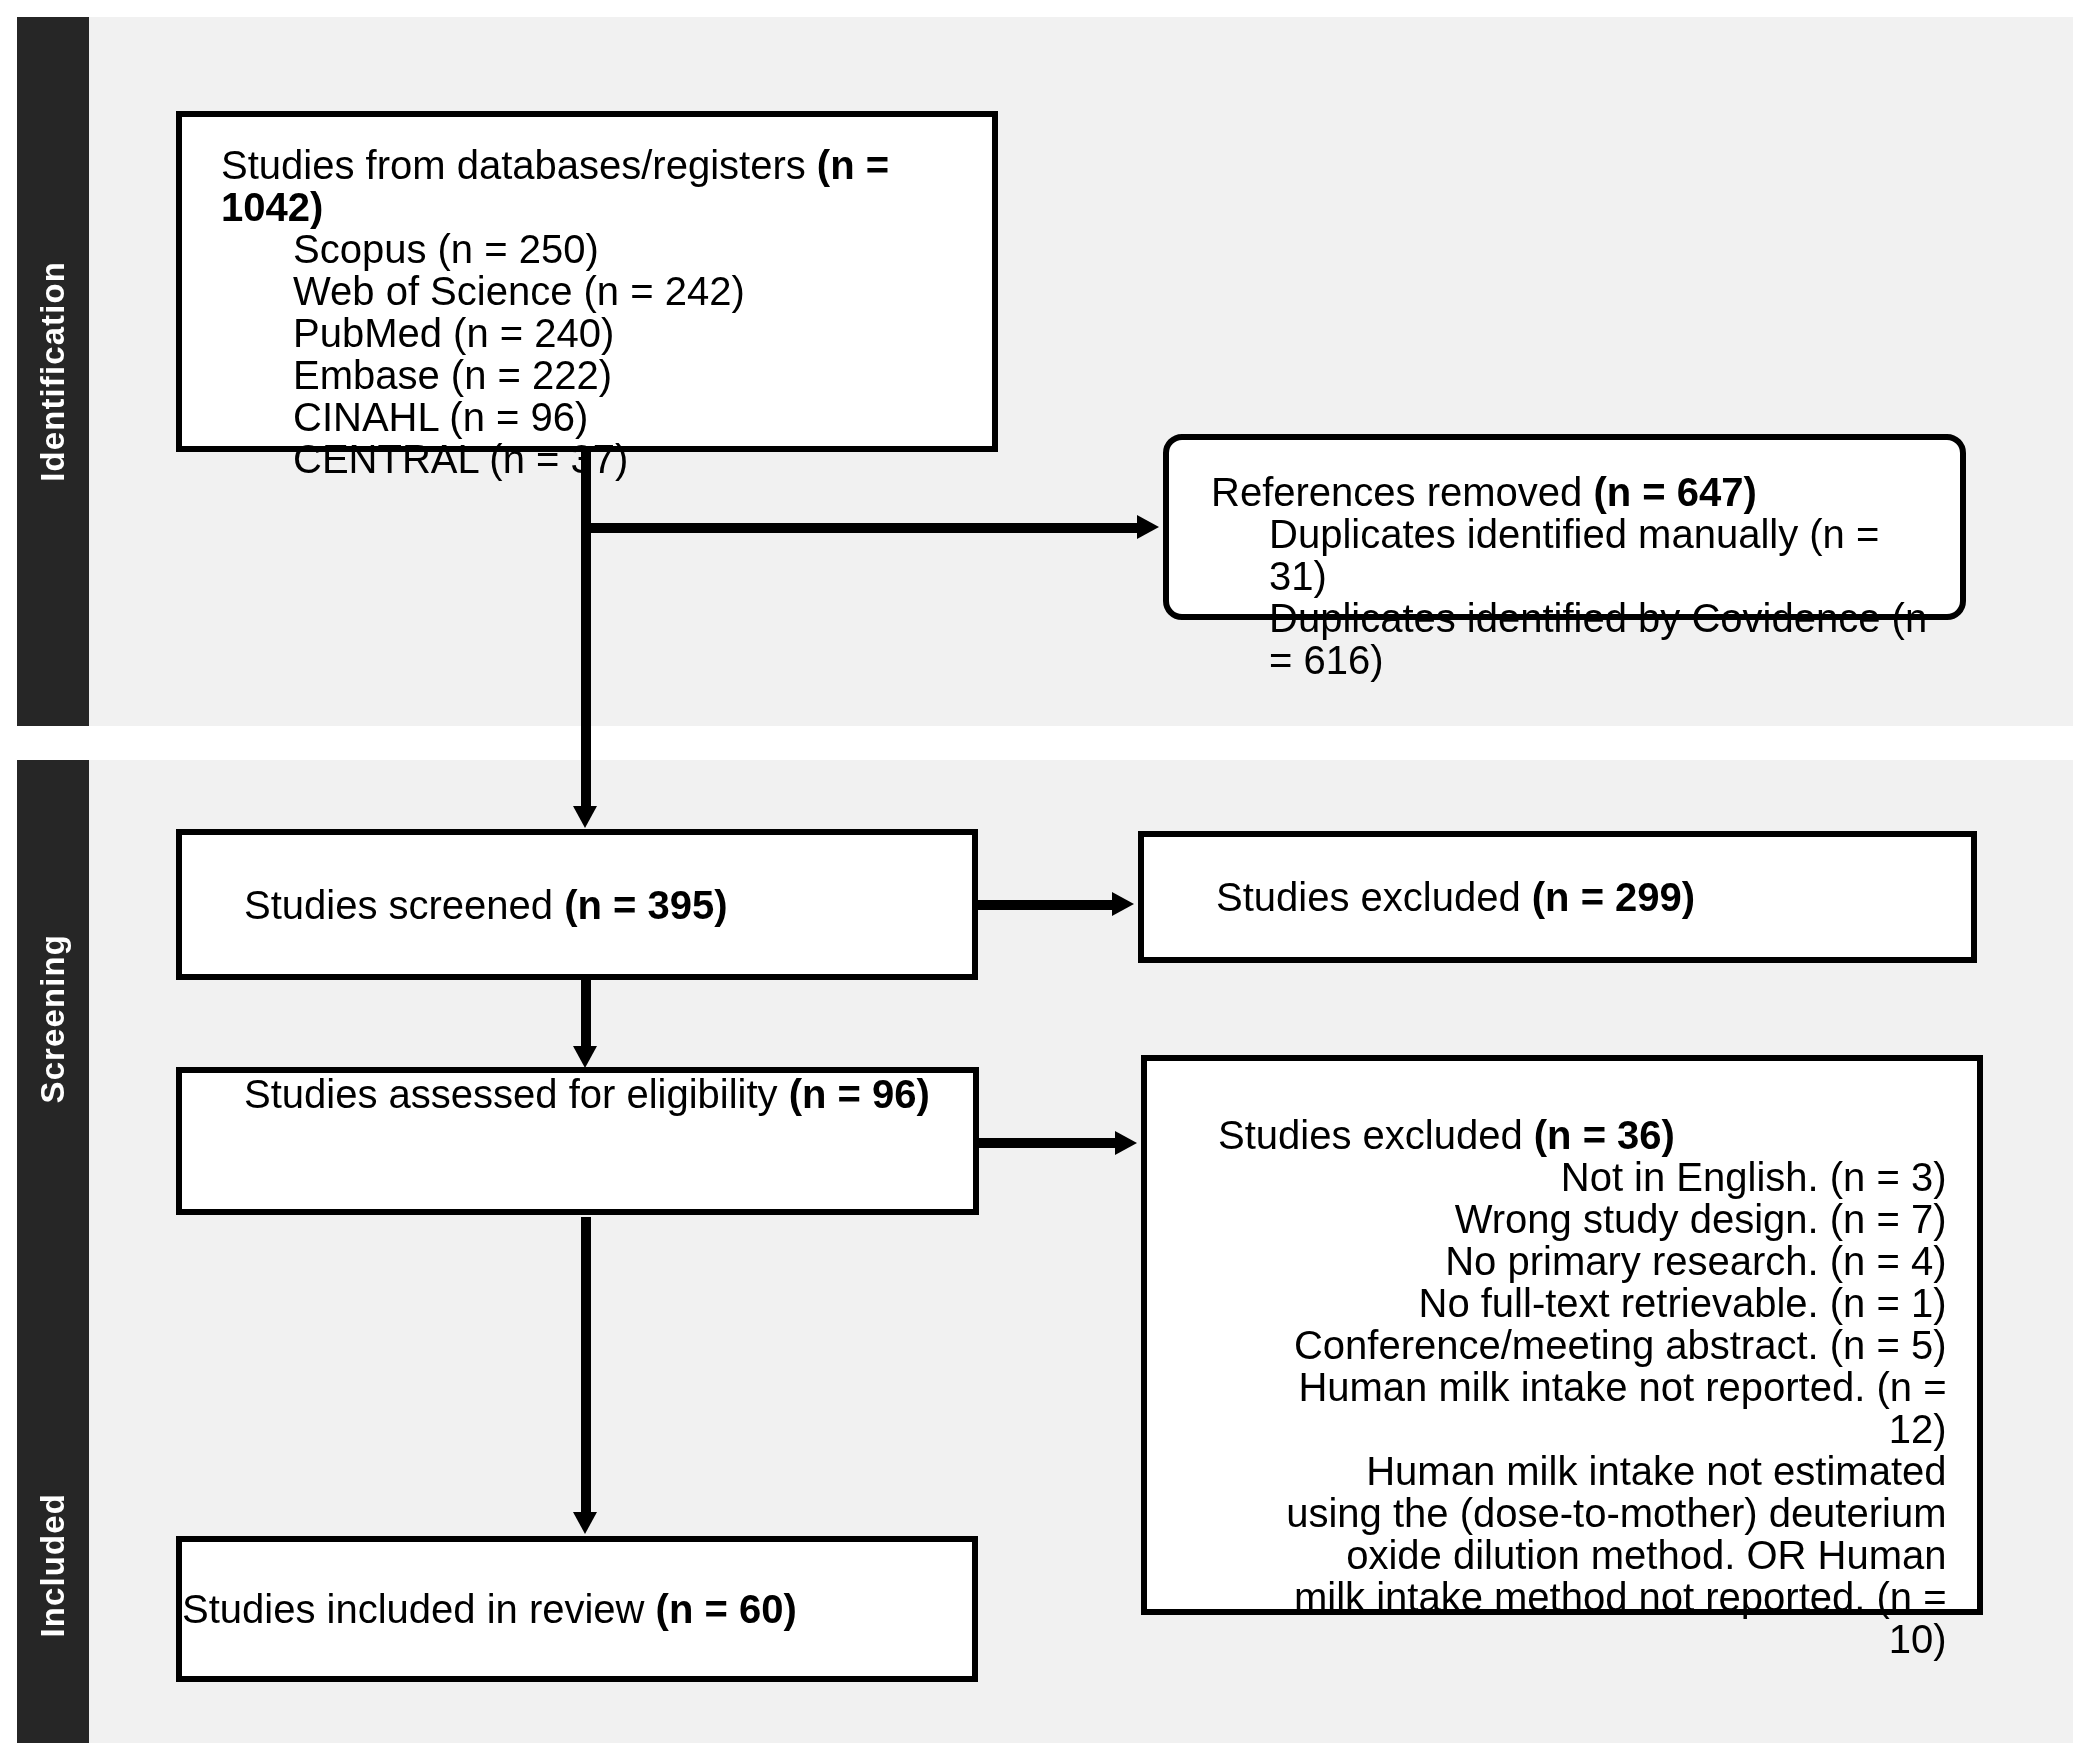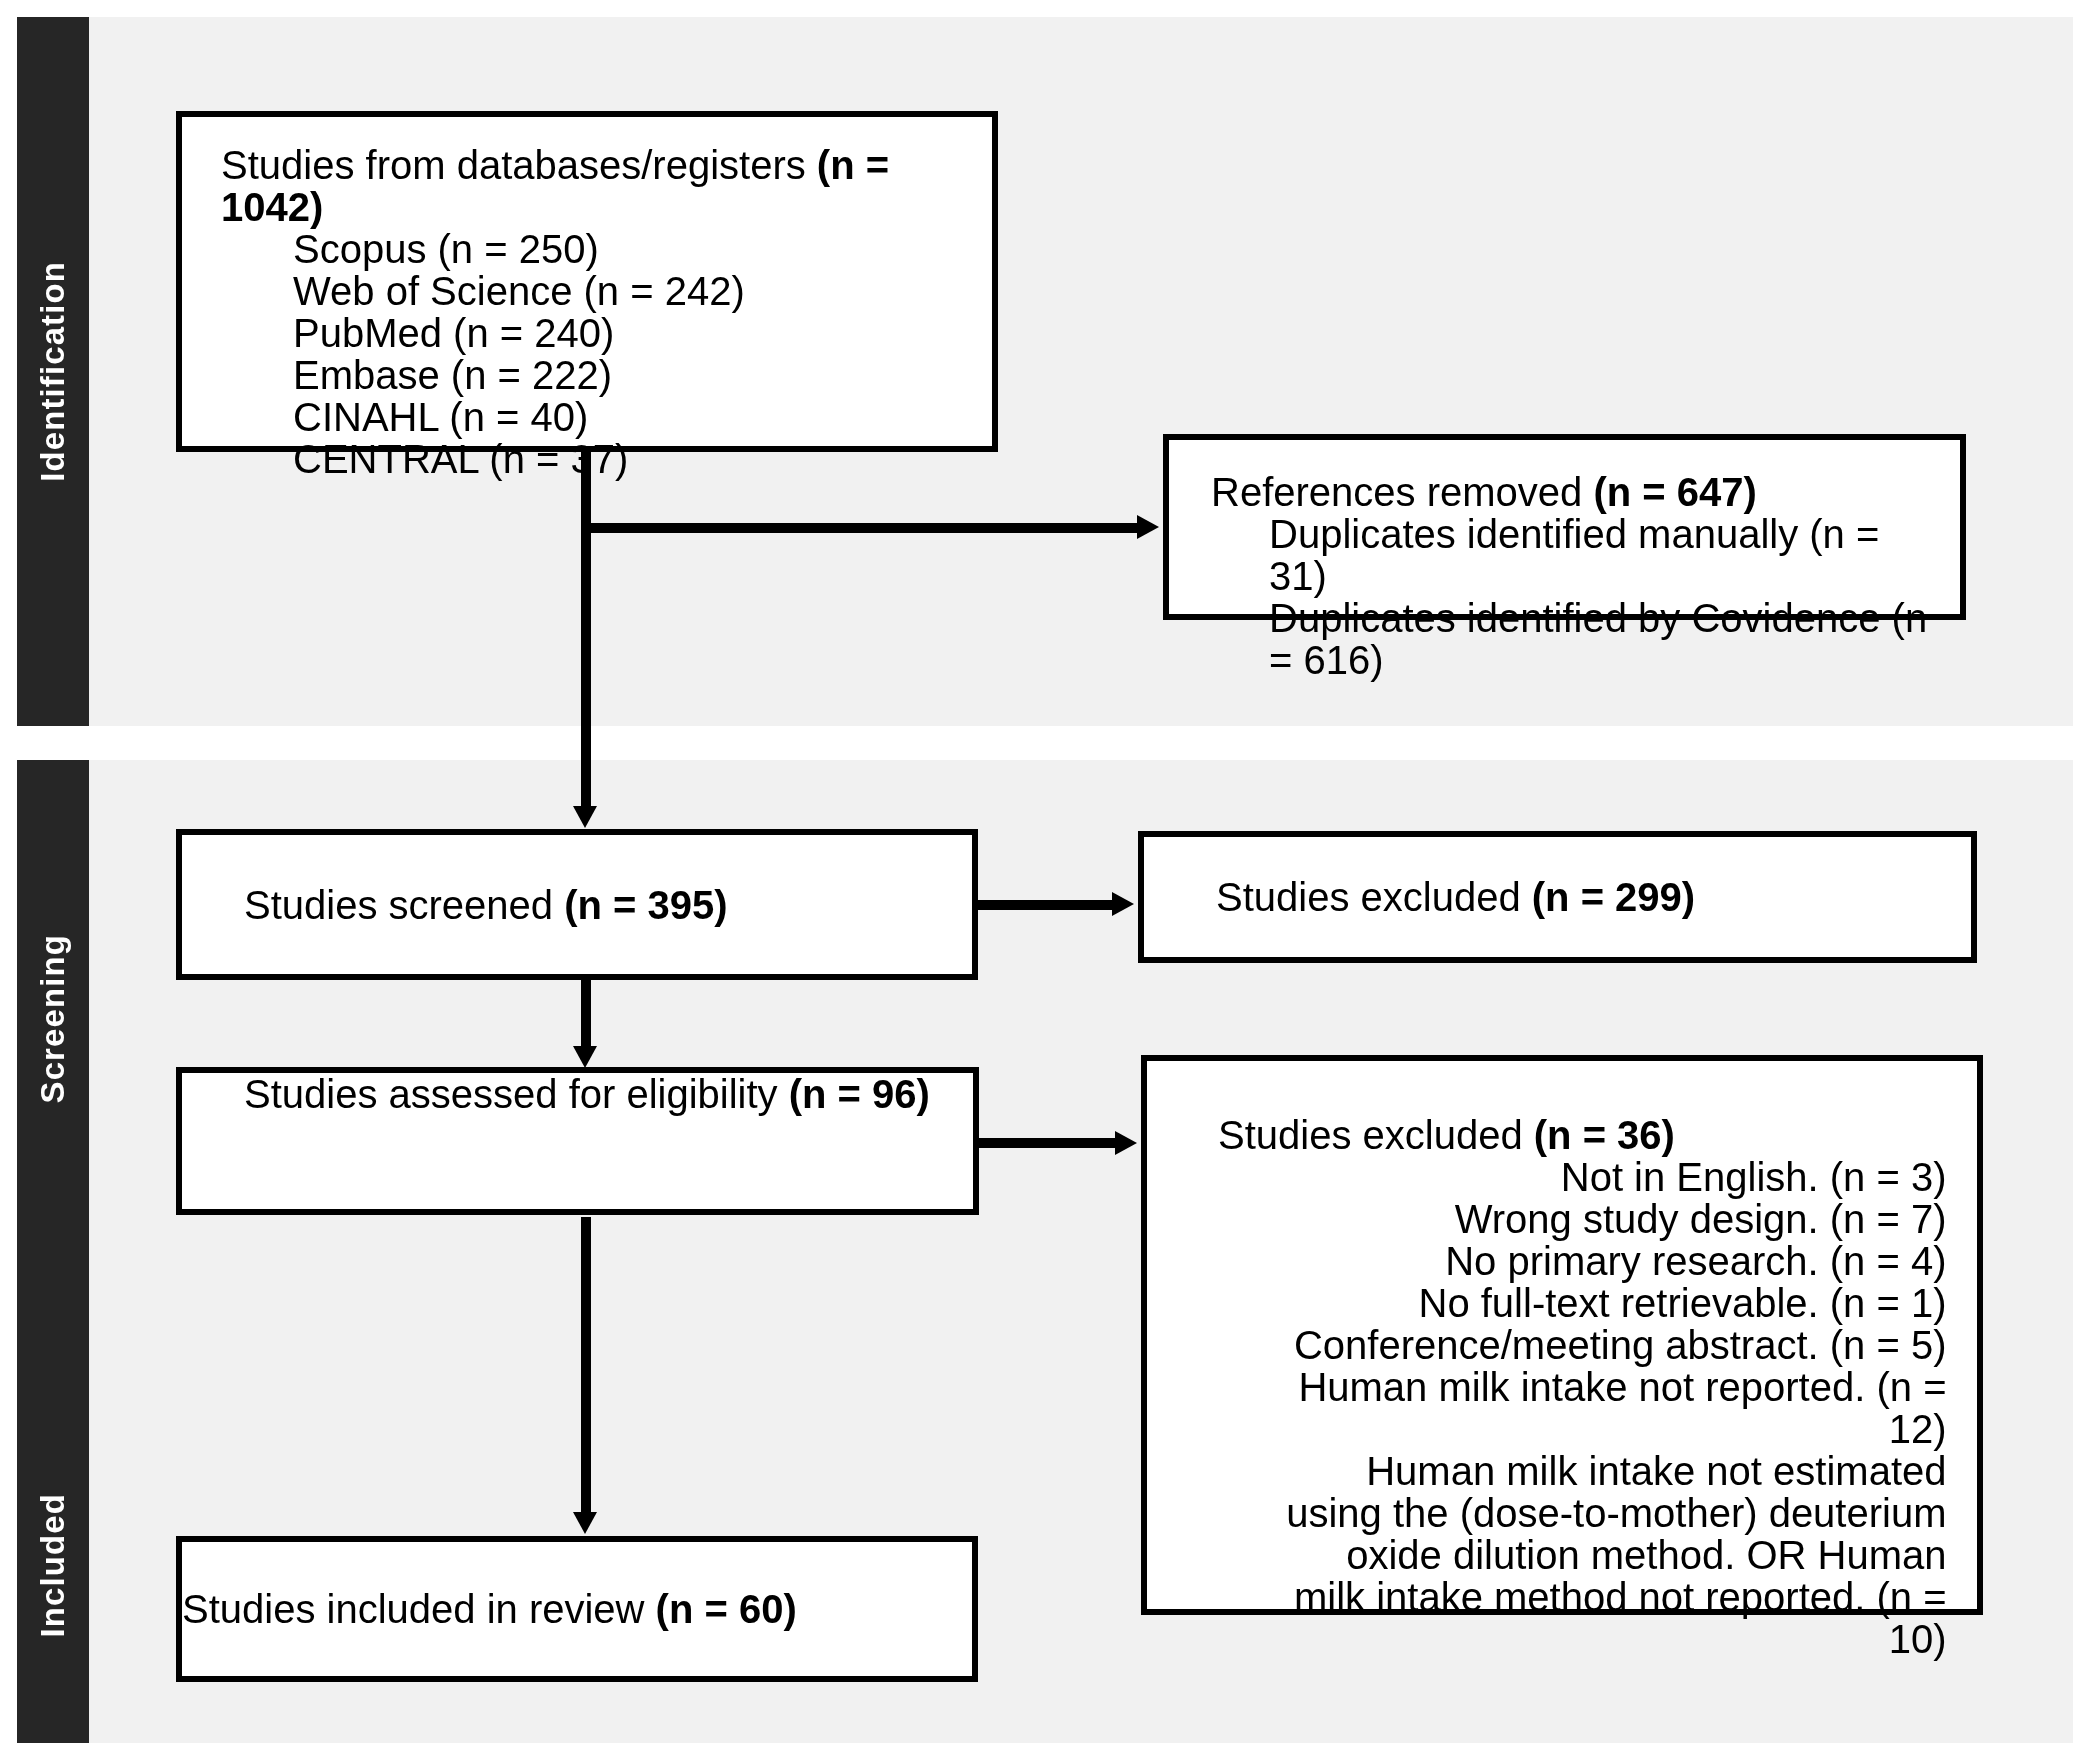--- a/index.html
+++ b/index.html
@@ -34,21 +34,21 @@
     background:#ffffff;
     border:6.1px solid #000000;
     box-sizing:border-box;
     font-size:40px;
     line-height:42px;
   }
   .box-title b{font-weight:bold;}
   .box-items .box-item{margin-left:58px;}
   .box-databases{left:176px;top:111px;width:822px;height:341px;padding:26.6px 22px 0 39px;}
   .box-databases .box-item{margin-left:72px;}
-  .box-references{left:1163px;top:434px;width:803px;height:186px;padding:31px 20px 0 42px;}
+  .box-references{left:1163px;top:434px;width:803px;height:186px;padding:31px 20px 0 42px;border-radius:19px;}
   .box-screened{left:176px;top:829px;width:802px;height:151px;display:flex;align-items:center;padding-left:62px;}
   .box-excl-screening{left:1138px;top:831px;width:839px;height:132px;display:flex;align-items:center;padding-left:72px;}
   .box-assessed{left:176px;top:1067px;width:803px;height:148px;display:flex;align-items:flex-start;padding-left:62px;}
   .box-excl-eligibility{left:1141px;top:1055px;width:842px;height:560px;padding:53px 30.5px 0 71px;}
   .box-excl-eligibility .box-item{margin-left:61px;text-align:right;}
   .box-included{left:176px;top:1536px;width:802px;height:146px;display:flex;align-items:center;}
   .line{position:absolute;background:#000000;}
   .line-v{width:10px;}
   .line-h{height:10px;}
   .arrow-down{
@@ -102,21 +102,21 @@
   <div class="line line-v" style="left:581px;top:1217px;height:295px;"></div>
   <div class="arrow-down" style="left:573px;top:1512px;"></div>
 
   <div class="fbox box-databases">
     <div class="box-title"><span>Studies from databases/registers </span><b>(n = 1042)</b></div>
     <div class="box-items">
         <div class="box-item">Scopus (n = 250)</div>
         <div class="box-item">Web of Science (n = 242)</div>
         <div class="box-item">PubMed (n = 240)</div>
         <div class="box-item">Embase (n = 222)</div>
-        <div class="box-item">CINAHL (n = 40)</div>
+        <div class="box-item">CINAHL (n = 96)</div>
         <div class="box-item">CENTRAL (n = 37)</div>
       </div>
   </div>
 
   <div class="fbox box-references">
     <div class="box-title"><span>References removed </span><b>(n = 647)</b></div>
     <div class="box-items">
         <div class="box-item">Duplicates identified manually (n = 31)</div>
         <div class="box-item">Duplicates identified by Covidence (n = 616)</div>
       </div>

